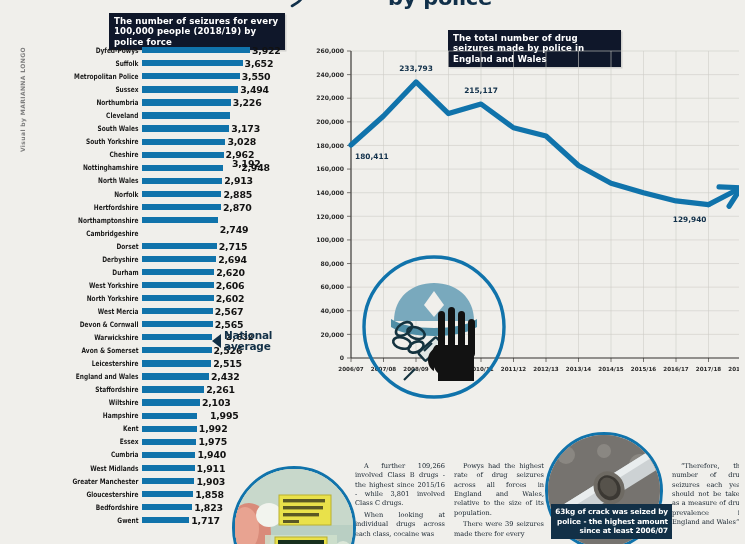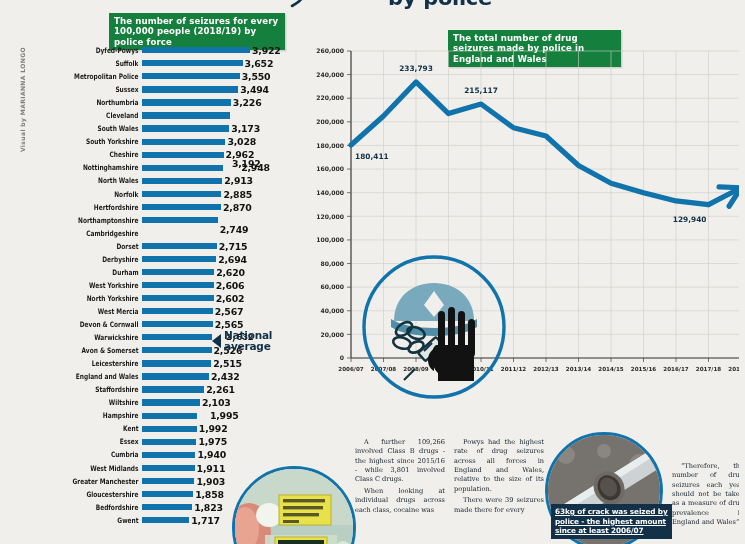--- a/index.html
+++ b/index.html
@@ -23,21 +23,21 @@
   
   .credit{
     position:absolute;left:-33px;top:96px;width:110px;
     transform:rotate(-90deg);transform-origin:center;
     font-size:6px;font-weight:bold;letter-spacing:.4px;
     color:#7d7d7d;text-align:center;white-space:nowrap;
   }
 
   
   .badge{
-    position:absolute;background:#15803d;color:#fff;
+    position:absolute;background:#0f172a;color:#fff;
     font-weight:bold;line-height:1.22;padding:3px 5px 3px 5px;
     font-size:8.6px;letter-spacing:.1px;
     box-shadow:1.5px 1.5px 0 rgba(0,0,0,.12);
   }
   #badge-bars{left:109px;top:13px;width:166px;}
   #badge-line{left:448px;top:30px;width:163px;}
 
   
   .barchart{position:absolute;left:60px;top:44px;width:240px;}
   .brow{display:flex;align-items:center;height:13.05px;}
@@ -82,42 +82,41 @@
          font-family:"DejaVu Sans","Liberation Sans",sans-serif;}
   .xtick{font-size:5.6px;fill:#2a2a2a;font-weight:bold;text-anchor:middle;
          font-family:"DejaVu Sans","Liberation Sans",sans-serif;}
   .dlabel{font-size:7.4px;fill:#11304a;font-weight:bold;
           font-family:"DejaVu Sans","Liberation Sans",sans-serif;}
 
   
   .policecircle{position:absolute;left:360px;top:253px;width:148px;height:148px;}
 
   
-  .btmtext{position:absolute;left:355px;top:438px;width:190px;
+  .btmtext{position:absolute;left:355px;top:462px;width:190px;
            display:flex;gap:9px;}
   .col{width:90px;font-family:"DejaVu Serif","Liberation Serif",serif;
        font-size:6.6px;line-height:1.42;text-align:justify;color:#14212c;}
   .col p{margin:0 0 2px 0;text-indent:9px;}
   .quote{position:absolute;left:672px;top:462px;width:72px;
          font-family:"DejaVu Serif","Liberation Serif",serif;
          font-size:6.6px;line-height:1.42;text-align:justify;color:#14212c;}
   .quote p{margin:0;text-indent:9px;}
 
   
   .photo{position:absolute;border-radius:50%;overflow:hidden;
          border:3px solid #1073ab;}
   #photo-ampoules{left:232px;top:466px;width:118px;height:118px;}
   #photo-crack{left:545px;top:432px;width:112px;height:112px;}
   .ph-in{position:absolute;inset:0;}
 
   .capbadge{
     position:absolute;background:#123047;color:#fff;font-weight:bold;
-    font-size:7.3px;line-height:1.33;text-align:left;padding:3px 4px;
+    font-size:7.3px;line-height:1.33;text-align:right;padding:3px 4px;
     letter-spacing:-.1px;
-    text-decoration:underline;
   }
   #cap-crack{left:551px;top:504px;width:113px;}
 
   .edge-fade{position:absolute;right:0;top:0;width:6px;height:544px;
              background:#f0efeb;}
 </style>
 </head>
 <body>
 
 <div class="page">

